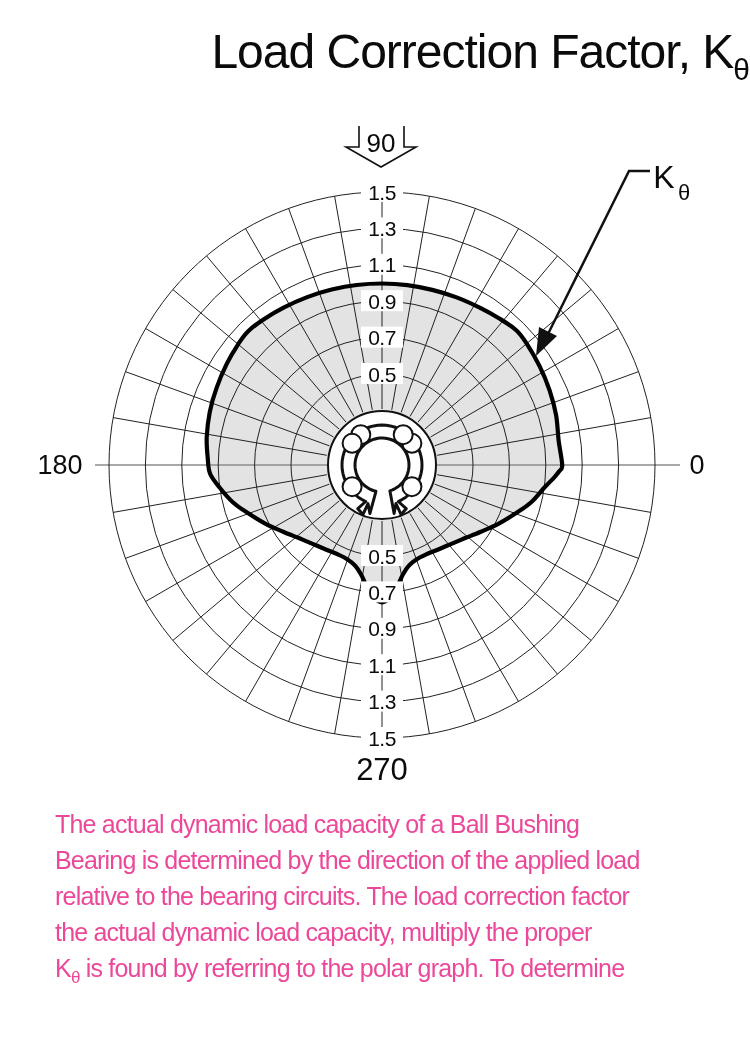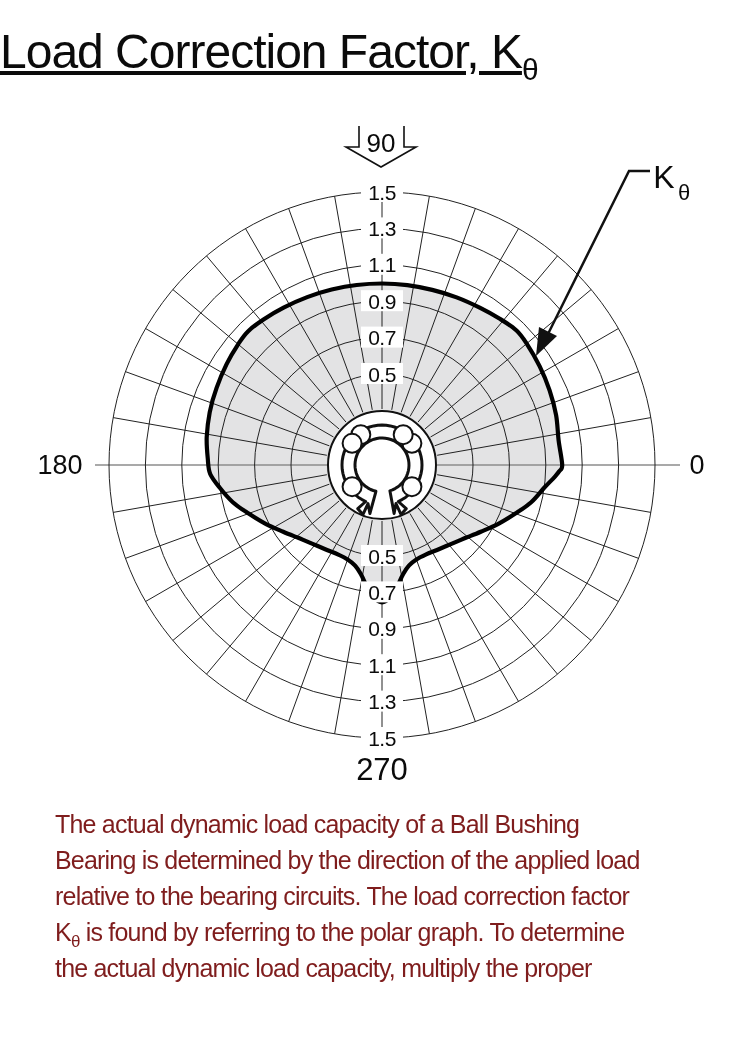--- a/index.html
+++ b/index.html
@@ -1,24 +1,24 @@
 <!DOCTYPE html>
 <html><head>
 <meta charset="utf-8">
 <style>
   html,body{margin:0;padding:0;background:#ffffff;}
   body{width:750px;height:1048px;position:relative;overflow:hidden;
        font-family:"Liberation Sans","DejaVu Sans",sans-serif;color:#0b0b0b;}
-  .page-title{position:absolute;top:24px;left:0;width:750px;text-align:left;
-       font-size:48px;letter-spacing:-1px;font-weight:400;color:#0b0b0b;white-space:nowrap;text-decoration:underline;}
+  .page-title{position:absolute;top:24px;left:0;width:750px;text-align:right;
+       font-size:48px;letter-spacing:-1px;font-weight:400;color:#0b0b0b;white-space:nowrap;}
   .page-title .t-sub{font-size:30px;vertical-align:-12px;letter-spacing:0;}
   #chart-wrap{position:absolute;top:0;left:0;width:750px;height:800px;}
   #chart-svg{display:block;}
   .description{position:absolute;top:806px;left:55px;width:660px;
-       font-size:25px;line-height:36px;letter-spacing:-0.8px;color:#7f1d1d;}
+       font-size:25px;line-height:36px;letter-spacing:-0.8px;color:#ec4899;}
   .description .dline{white-space:nowrap;}
   .description sub{font-size:17px;line-height:0;}
   svg text{font-family:"Liberation Sans","DejaVu Sans",sans-serif;}
 </style>
 </head>
 <body>
 
 <div class="page-title">
   <span class="t-main">Load Correction Factor, K</span><span class="t-sub">θ</span>
 </div>
@@ -110,15 +110,15 @@
       <path d="M536,356 L539,327 L557,336 Z" fill="#111111" stroke="none"></path>
       <text x="664" y="188" font-size="32" fill="#0b0b0b" text-anchor="middle" letter-spacing="0">K</text>
       <text x="684" y="200" font-size="22" fill="#0b0b0b" text-anchor="middle" letter-spacing="0">θ</text>
     </svg>
 </div>
 
 <div class="description" id="description">
     <div class="dline">The actual dynamic load capacity of a Ball Bushing</div>
     <div class="dline">Bearing is determined by the direction of the applied load</div>
     <div class="dline">relative to the bearing circuits. The load correction factor</div>
+    <div class="dline">the actual dynamic load capacity, multiply the proper</div>
     <div class="dline">K<sub>θ</sub> is found by referring to the polar graph. To determine</div>
-    <div class="dline">the actual dynamic load capacity, multiply the proper</div>
   </div>
 
 </body></html>

